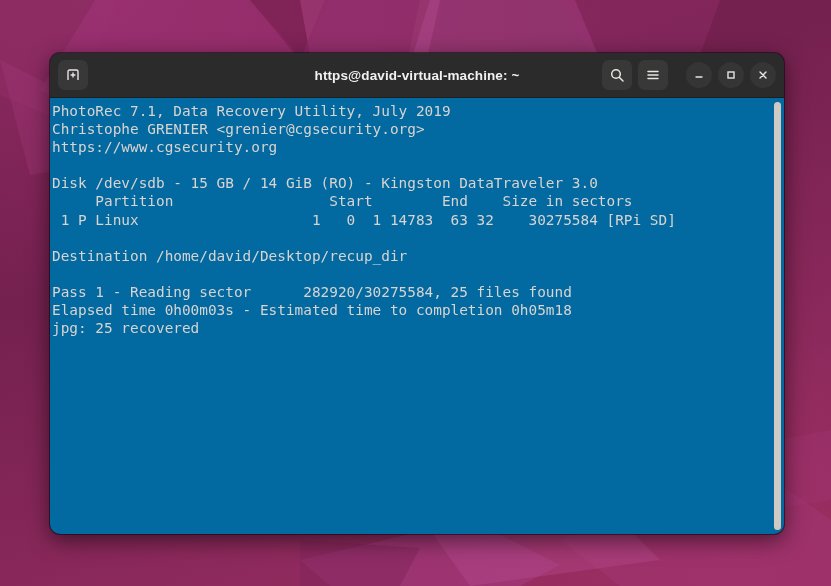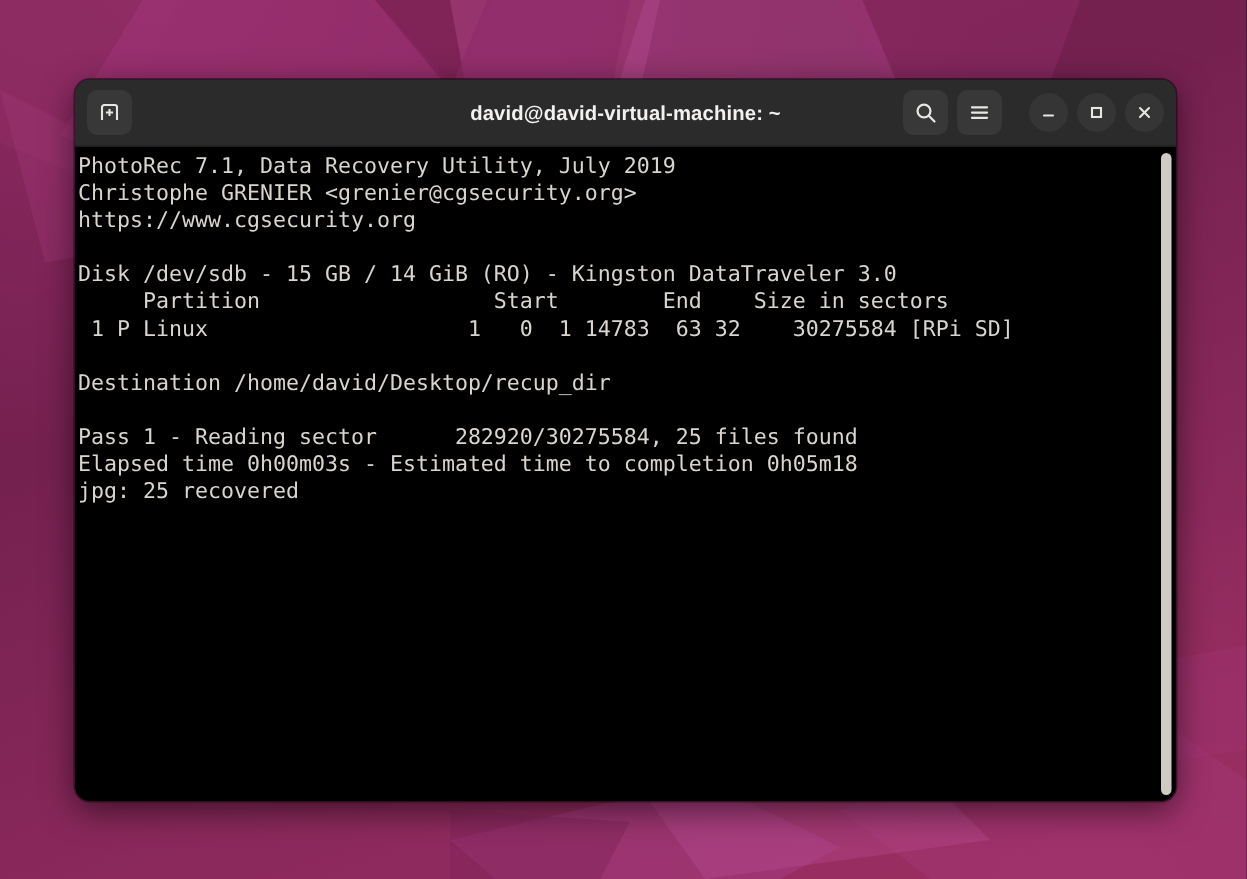--- a/index.html
+++ b/index.html
@@ -85,21 +85,21 @@
     letter-spacing: 0.1px;
   }
   #tb-left { display: flex; gap: 6px; z-index: 2; }
   #tb-right { margin-left: auto; display: flex; align-items: center; gap: 6px; z-index: 2; }
   #tb-right .gap { width: 6px; }
 
   
   #terminal-body {
     position: relative;
     height: 436px;
-    background: #000000;
+    background: #0369a1;
     overflow: hidden;
   }
   #terminal-text {
     position: absolute;
     left: 2px;
     top: 4px;
     margin: 0;
     font-family: "DejaVu Sans Mono", "Liberation Mono", monospace;
     font-size: 14.4px;
     line-height: 18.1px;
@@ -152,21 +152,21 @@
   <div id="titlebar">
     <div id="tb-left">
       <div class="tb-btn raised">
         <svg width="16" height="16" viewBox="0 0 16 16" fill="none" stroke="#e8e6e3" stroke-width="1.4">
           <path d="M3 13 V4.5 A1.5 1.5 0 0 1 4.5 3 h7 A1.5 1.5 0 0 1 13 4.5 V13"></path>
           <path d="M8 5.6 V10.4 M5.6 8 H10.4"></path>
         </svg>
       </div>
     </div>
 
-    <div id="titlebar-title">david@david-virtual-machine: ~</div>
+    <div id="titlebar-title">https@david-virtual-machine: ~</div>
 
     <div id="tb-right">
       <div class="tb-btn raised">
         <svg width="16" height="16" viewBox="0 0 16 16" fill="none" stroke="#e8e6e3" stroke-width="1.5">
           <circle cx="7" cy="7" r="4.3"></circle>
           <path d="M10.2 10.2 L14 14" stroke-linecap="round"></path>
         </svg>
       </div>
       <div class="tb-btn raised">
         <svg width="16" height="16" viewBox="0 0 16 16" stroke="#e8e6e3" stroke-width="1.5" stroke-linecap="round">

